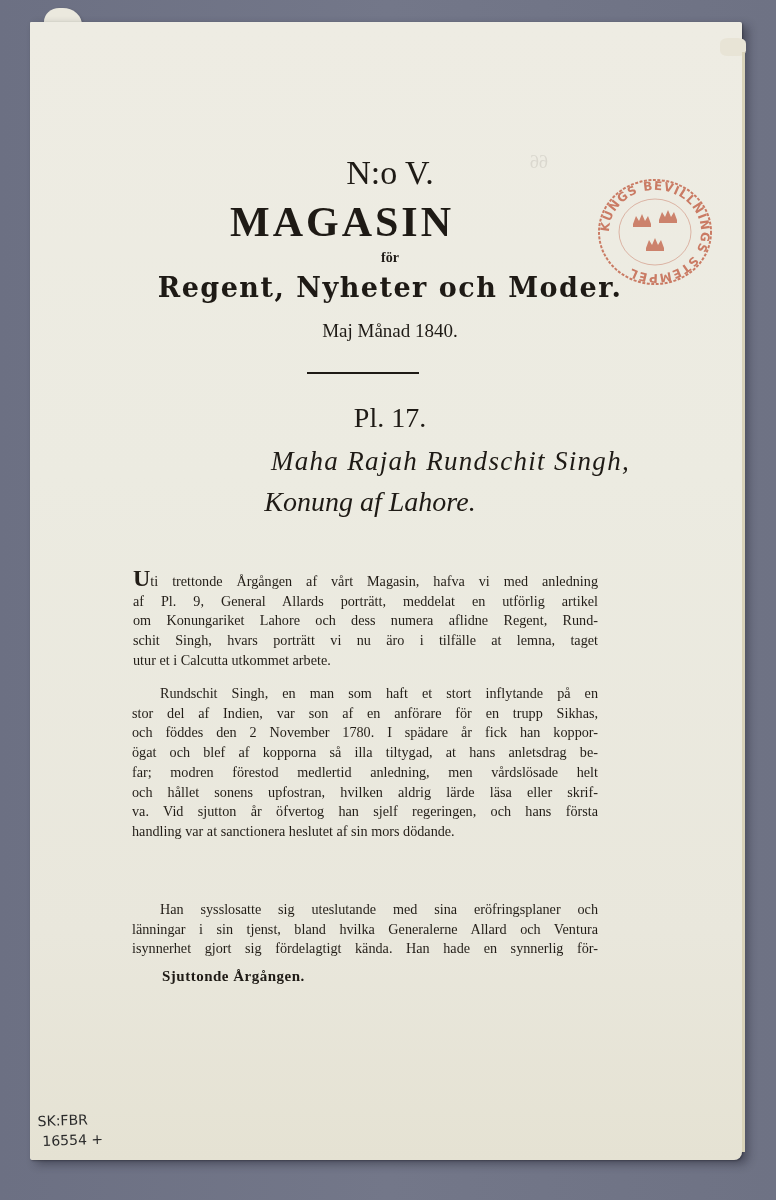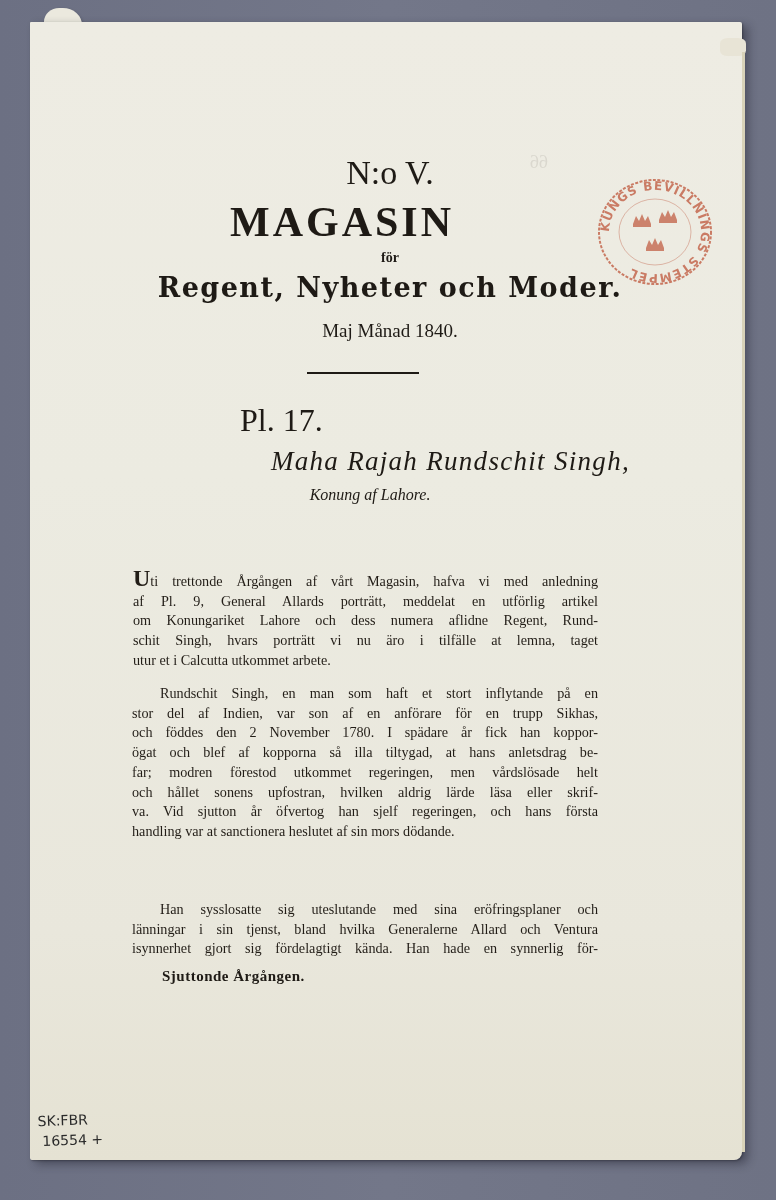--- a/index.html
+++ b/index.html
@@ -110,39 +110,40 @@
       top: 350px;
       width: 112px;
       height: 2px;
       background: #1e1a15;
     }
     .plate-number {
       top: 380px;
       left: 210px;
       width: 300px;
       font-family: "Liberation Serif", serif;
-      font-size: 32px;
+      font-size: 28px;
+      text-align: center;
     }
     .portrait-subject {
       top: 424px;
       left: 100px;
       width: 500px;
       font-family: "Liberation Serif", serif;
       font-style: italic;
       font-size: 27px;
       letter-spacing: 1.3px;
       text-align: right;
     }
     .portrait-title {
       top: 464px;
       left: 180px;
       width: 320px;
       font-family: "Liberation Serif", serif;
       font-style: italic;
-      font-size: 16px;
+      font-size: 28px;
       text-align: center;
     }
     .body {
       position: absolute;
       left: 130px;
       width: 438px;
       font-family: "Liberation Serif", serif;
       font-size: 14.2px;
       line-height: 19.7px;
       color: #221d17;
@@ -226,21 +227,21 @@
     <span class="line">om Konungariket Lahore och dess numera aflidne Regent, Rund-</span>
     <span class="line">schit Singh, hvars porträtt vi nu äro i tilfälle at lemna, taget</span>
     <span class="line last">utur et i Calcutta utkommet arbete.</span>
   </div>
 
   <div class="body para2">
     <span class="line" style="padding-left:28px">Rundschit Singh, en man som haft et stort inflytande på en</span>
     <span class="line">stor del af Indien, var son af en anförare för en trupp Sikhas,</span>
     <span class="line">och föddes den 2 November 1780. I spädare år fick han koppor-</span>
     <span class="line">ögat och blef af kopporna så illa tiltygad, at hans anletsdrag be-</span>
-    <span class="line">far; modren förestod utkommet regeringen, men vårdslösade helt</span>
+    <span class="line">far; modren förestod medlertid anledning, men vårdslösade helt</span>
     <span class="line">och hållet sonens upfostran, hvilken aldrig lärde läsa eller skrif-</span>
     <span class="line">va. Vid sjutton år öfvertog han sjelf regeringen, och hans första</span>
     <span class="line last">handling var at sanctionera heslutet af sin mors dödande.</span>
   </div>
 
   <div class="body para3">
     <span class="line" style="padding-left:28px">Han sysslosatte sig uteslutande med sina eröfringsplaner och</span>
     <span class="line">länningar i sin tjenst, bland hvilka Generalerne Allard och Ventura</span>
     <span class="line">isynnerhet gjort sig fördelagtigt kända. Han hade en synnerlig för-</span>
   </div>

